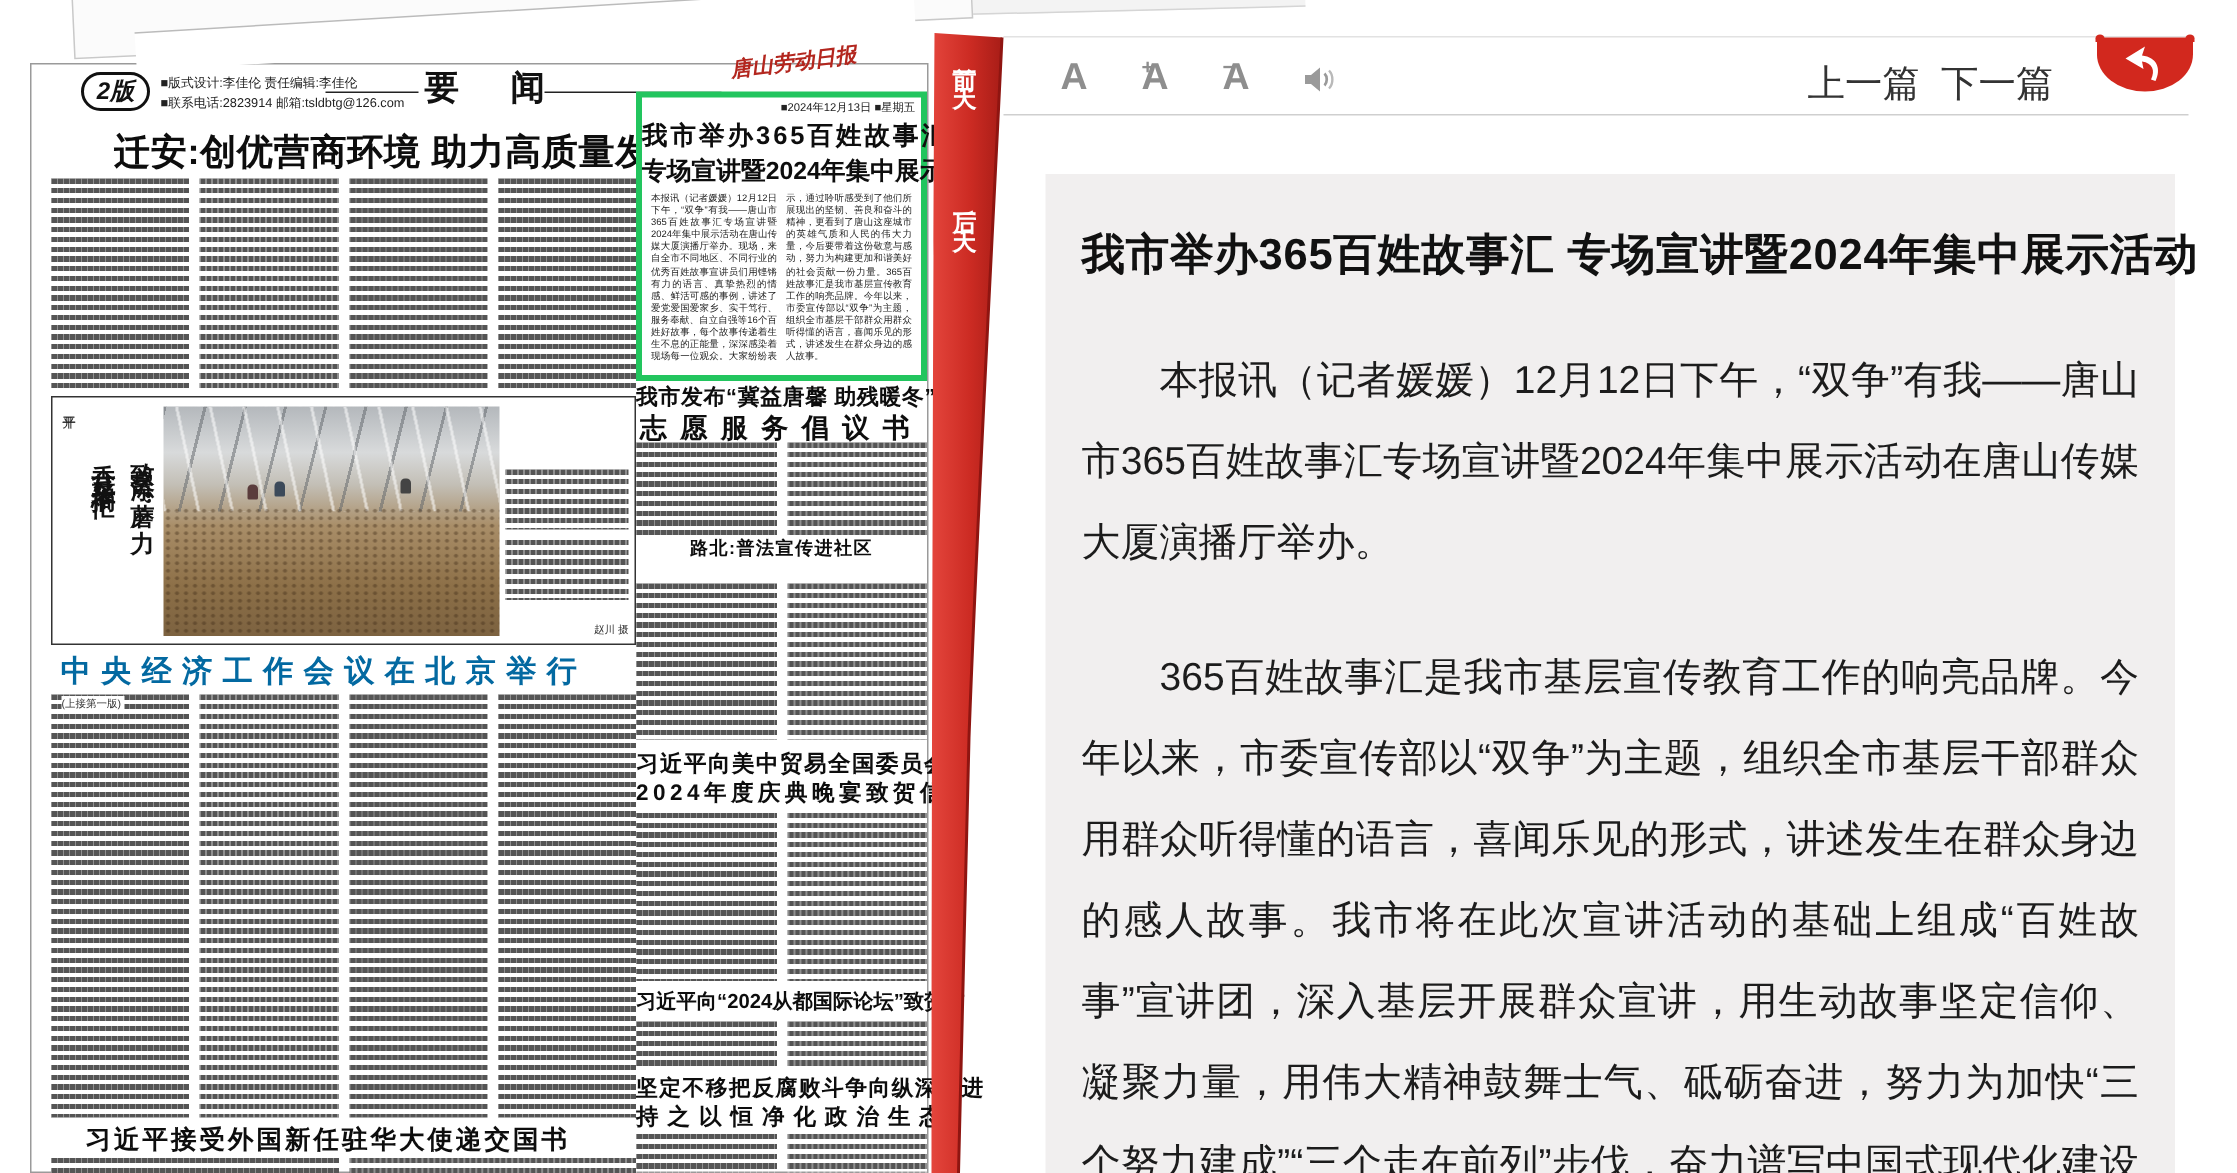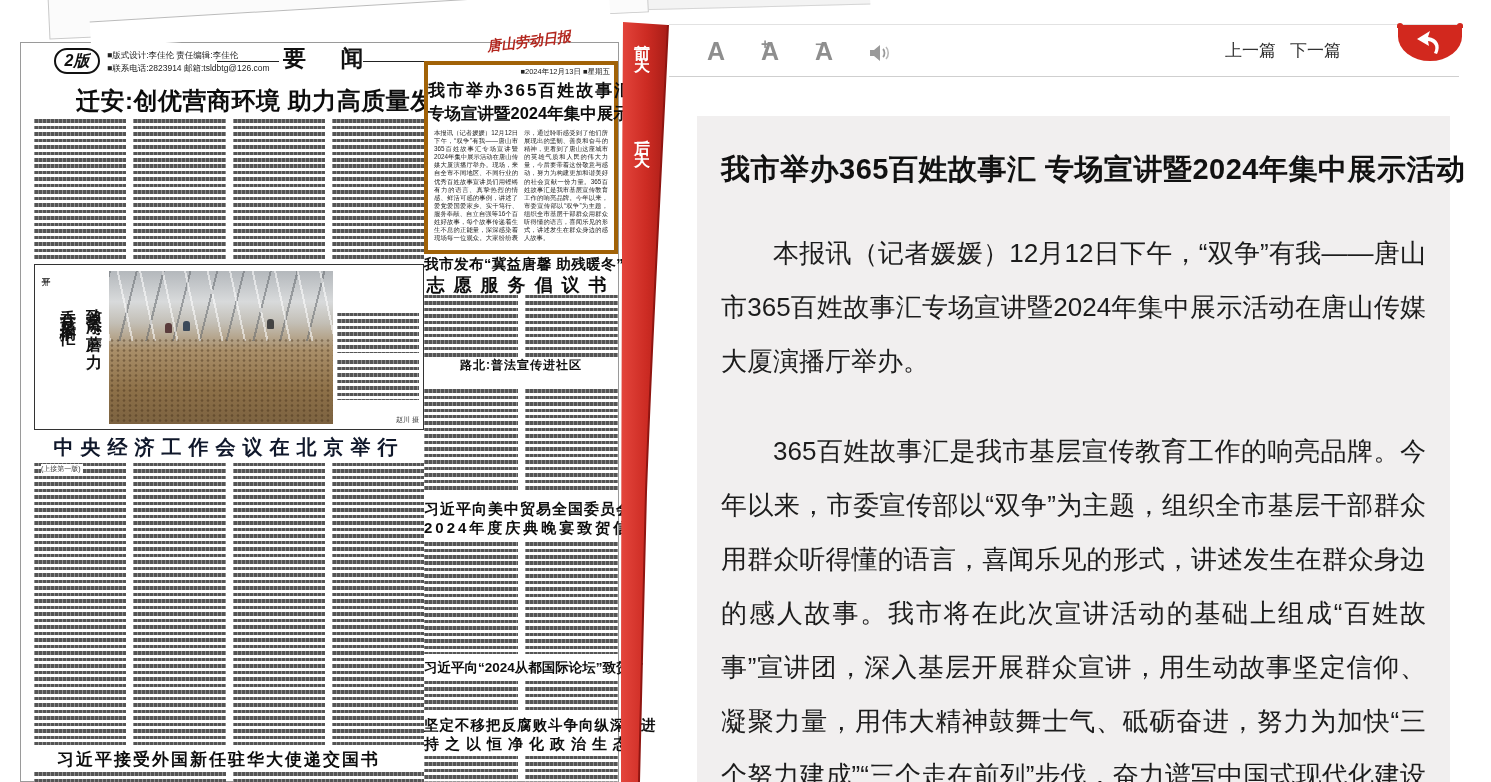--- a/index.html
+++ b/index.html
@@ -64,28 +64,28 @@
   .shrooms { left:0; top:44%; width:100%; height:56%;
     background:radial-gradient(rgba(60,40,20,.4) 1.1px, transparent 1.7px); background-size:6px 5px; }
   .worker { width:7px; height:10px; border-radius:3px 3px 1px 1px; }
   .w1 { left:56px; top:52px; background:#5a3c3c; }
   .w2 { left:74px; top:50px; background:#3c4a5a; }
   .w3 { left:158px; top:48px; background:#444; }
   .caption { left:302px; top:48px; width:82px; height:96px; }
   .caption .mt { position:static; display:block; height:40px; margin-bottom:7px; }
   .photo-credit { right:4px; bottom:4px; font-size:7px; color:#333; white-space:nowrap; }
 
-  .h-central { left:13px; top:391px; width:390px; text-align:center; font-size:20px;
-    font-weight:bold; color:#0f172a; letter-spacing:7px; white-space:nowrap; }
+  .h-central { left:0; top:391px; width:390px; text-align:center; font-size:20px;
+    font-weight:bold; color:#0369a1; letter-spacing:7px; white-space:nowrap; }
   .jump-note { left:20px; top:421px; font-size:7px; color:#333; z-index:2; background:#fff; padding-right:2px; }
   .h-ambassador { left:36px; top:705px; font-size:17px; font-weight:bold; color:#0d0d0d;
     letter-spacing:2px; white-space:nowrap; }
 
   
-  .featured { left:403px; top:18px; width:194px; height:193px; border:4px solid #a16207;
+  .featured { left:403px; top:18px; width:194px; height:193px; border:4px solid #22c55e;
     background:#fff; cursor:pointer; z-index:4; }
   .featured * { position:absolute; }
   .f-date { right:4px; top:2px; font-size:7.5px; color:#222; white-space:nowrap; }
   .f-t1 { left:0; top:14px; width:100%; text-align:center; font-size:17px; font-weight:bold;
     color:#0d0d0d; letter-spacing:2px; white-space:nowrap; }
   .f-t2 { left:0; top:38px; width:100%; text-align:center; font-size:16.5px; font-weight:bold;
     color:#0d0d0d; white-space:nowrap; }
   .f-body { left:6px; top:64px; width:174px; height:116px; overflow:hidden;
     column-count:2; column-gap:6px; font-size:6.3px; line-height:8.1px; color:#222;
     text-align:justify; position:absolute; }
@@ -117,21 +117,21 @@
   .reader { left:669px; top:0; width:822px; height:782px; background:#fff; z-index:2; }
   .reader > * { position:absolute; }
   .toolbar { left:0px; top:24px; width:790px; height:53px; border-top:1px solid #e2e2e2;
     border-bottom:1px solid #cfcfcf; background:#fff; }
   .toolbar * { position:absolute; }
   .fbtn { top:12px; color:#8e8e8e; font-size:25px; font-weight:bold; cursor:pointer;
     line-height:28px; }
   .fbtn sup { font-size:14px; font-weight:bold; position:relative; top:-7px; }
   .fa { left:38px; } .fplus { left:92px; } .fminus { left:146px; }
   .speaker { left:200px; top:18px; cursor:pointer; }
-  .navlinks { left:536px; top:14px; font-size:17px; color:#333; white-space:nowrap;margin-left:20px; }
+  .navlinks { left:536px; top:14px; font-size:25px; color:#333; white-space:nowrap; }
   .navlinks span { position:static; cursor:pointer; margin-right:14px; }
 
   .back-badge { left:729px; top:25px; width:64px; height:36px; background:#d2281e;
     border-radius:0 0 52px 52px / 0 0 40px 40px; cursor:pointer; z-index:8; }
   .back-badge::before, .back-badge::after { content:""; position:absolute; top:-2px;
     width:6px; height:5px; background:#d2281e; border-radius:50% 50% 0 0; }
   .back-badge::before { left:-1px; } .back-badge::after { right:-1px; }
   .back-badge svg { position:absolute; left:17px; top:5px; }
 
   .article-card { left:28px; top:116px; width:753px; height:683px; background:#f1efef;

